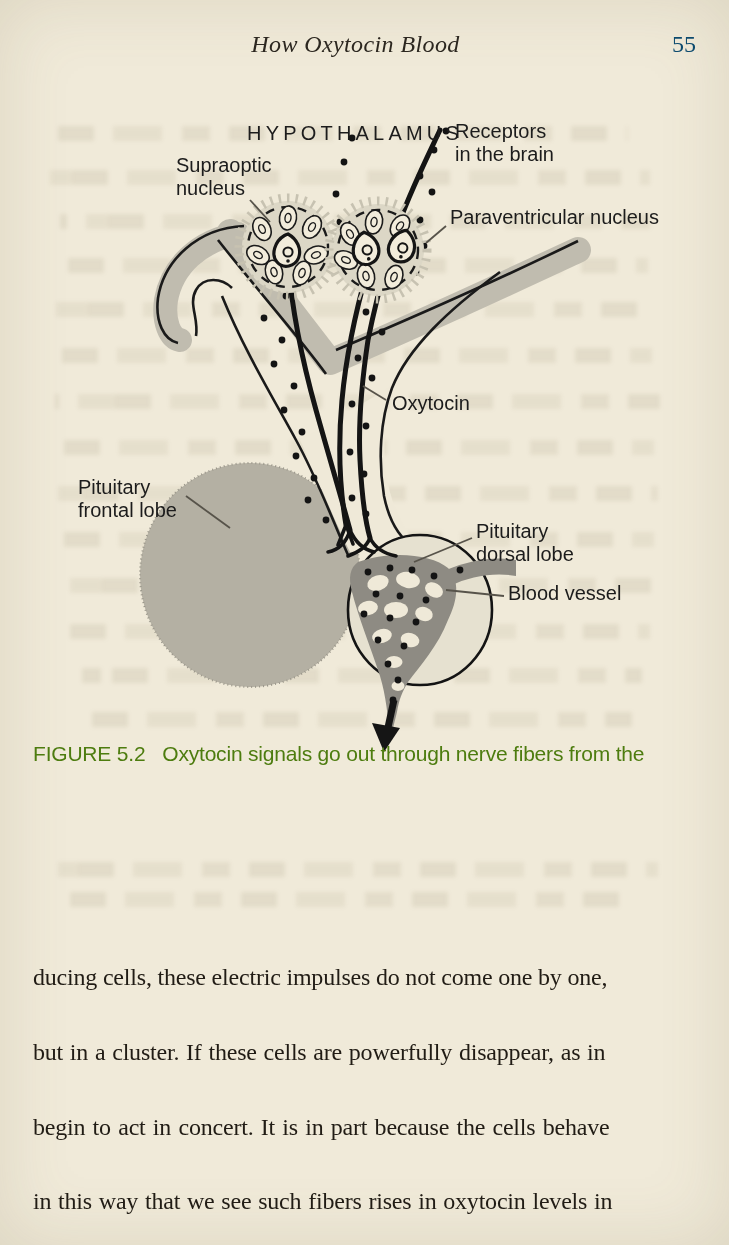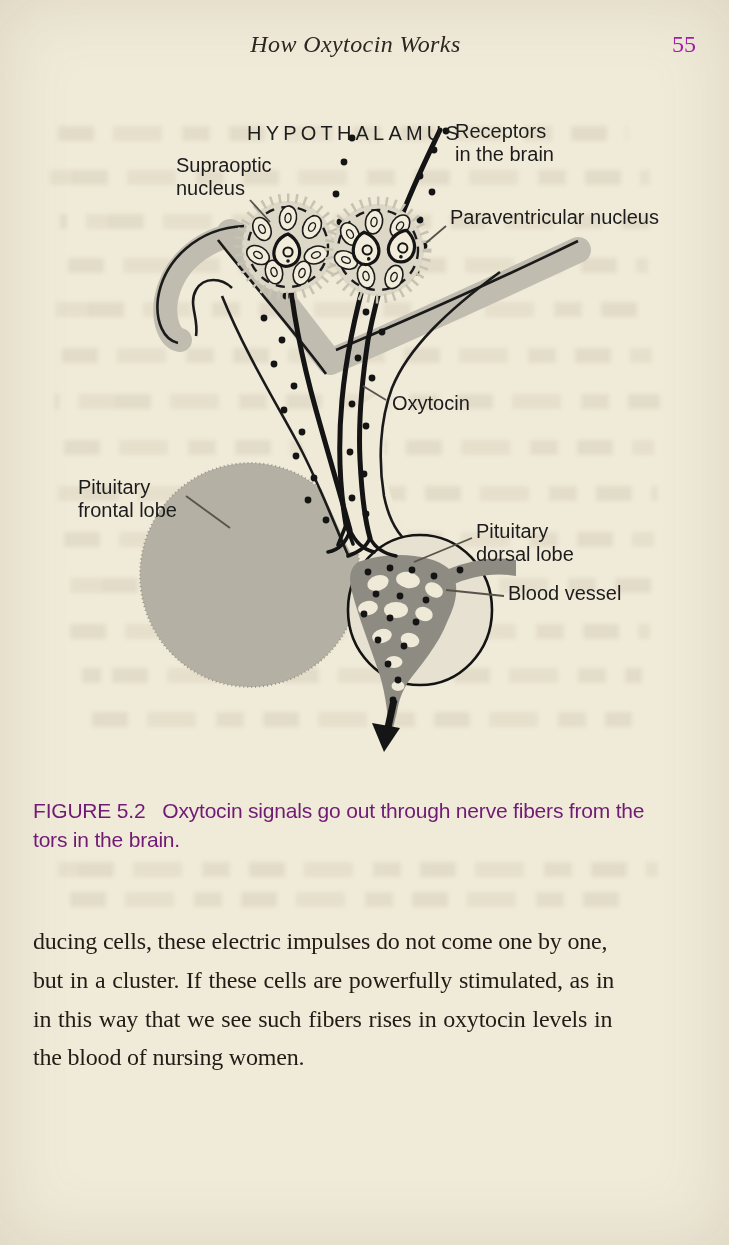--- a/index.html
+++ b/index.html
@@ -18,34 +18,34 @@
       rgba(150,139,108,.33) 124px 152px, rgba(150,139,108,0) 152px 171px);
   }
   .running-head{position:absolute;top:31px;left:0;width:100%;height:30px;}
   .running-title{
     position:absolute;left:0;right:18px;text-align:center;
     font-family:"Liberation Serif",serif;font-style:italic;
     font-size:24px;color:#2c2720;letter-spacing:.4px;
   }
   .running-pageno{
     position:absolute;right:33px;top:0;
-    font-family:"Liberation Serif",serif;font-size:24px;color:#a21caf;text-align:center;
+    font-family:"Liberation Serif",serif;font-size:24px;color:#0c4a6e;text-align:center;
   }
   .figure-svg{position:absolute;left:0;top:100px;}
   .figure-caption{
-    position:absolute;left:33px;top:796px;width:670px;
-    font-size:21px;line-height:29px;color:#701a75;letter-spacing:-.2px;
+    position:absolute;left:33px;top:739px;width:670px;
+    font-size:21px;line-height:29px;color:#4d7c0f;letter-spacing:-.2px;
   }
   .cap-line{white-space:pre;}
   .body-text{
     position:absolute;left:33px;top:922px;width:670px;
     font-family:"Liberation Serif",serif;font-size:24px;
     line-height:38.8px;color:#211c15;letter-spacing:-.2px;
   }
-  .body-line{white-space:pre;}
+  .body-line{white-space:pre;margin-top:36px;}
   .dlabel{font-family:"Liberation Sans",sans-serif;fill:#1c1c1c;font-size:20px;}
 </style>
 </head>
 <body>
 
 <div class="page">
 
   <div>
     <div class="ghost" style="top:126px;left:58px;width:570px;"></div>
     <div class="ghost" style="top:170px;left:50px;width:600px;background-position-x:22px;"></div>
@@ -59,21 +59,21 @@
     <div class="ghost" style="top:532px;left:64px;width:590px;"></div>
     <div class="ghost" style="top:578px;left:58px;width:600px;background-position-x:44px;"></div>
     <div class="ghost" style="top:624px;left:70px;width:580px;"></div>
     <div class="ghost" style="top:668px;left:82px;width:560px;background-position-x:30px;"></div>
     <div class="ghost" style="top:712px;left:92px;width:540px;"></div>
     <div class="ghost" style="top:862px;left:58px;width:600px;background-position-x:20px;"></div>
     <div class="ghost" style="top:892px;left:70px;width:560px;"></div>
   </div>
 
   <div class="running-head">
-    <div class="running-title">How Oxytocin Works</div>
+    <div class="running-title">How Oxytocin Blood</div>
     <div class="running-pageno">55</div>
   </div>
 
   <svg class="figure-svg" width="729" height="665" viewBox="0 0 729 665">
     <defs>
       <g id="cell">
         <ellipse rx="8.5" ry="12" fill="#f2ecdb" stroke="#1b1b1b" stroke-width="1.6"></ellipse>
         <ellipse rx="3" ry="4.6" fill="none" stroke="#1b1b1b" stroke-width="1.4"></ellipse>
       </g>
       <g id="tdrop">
@@ -240,23 +240,23 @@
     <text class="dlabel" x="392" y="310">Oxytocin</text>
     <text class="dlabel" x="78" y="394">Pituitary</text>
     <text class="dlabel" x="78" y="417">frontal lobe</text>
     <text class="dlabel" x="476" y="438">Pituitary</text>
     <text class="dlabel" x="476" y="461">dorsal lobe</text>
     <text class="dlabel" x="508" y="500">Blood vessel</text>
   </svg>
 
   <div class="figure-caption">
     <div class="cap-line">FIGURE 5.2   Oxytocin signals go out through nerve fibers from the</div>
-    <div class="cap-line">tors in the brain.</div>
   </div>
 
   <div class="body-text">
     <div class="body-line">ducing cells, these electric impulses do not come one by one,</div>
-    <div class="body-line" style="word-spacing:1px">but in a cluster. If these cells are powerfully stimulated, as in</div>
+    <div class="body-line" style="word-spacing:1px">but in a cluster. If these cells are powerfully disappear, as in</div>
+    <div class="body-line" style="word-spacing:1.5px">begin to act in concert. It is in part because the cells behave</div>
     <div class="body-line" style="word-spacing:1px">in this way that we see such fibers rises in oxytocin levels in</div>
     <div class="body-line">the blood of nursing women.</div>
   </div>
 
 </div>
 
 </body></html>

